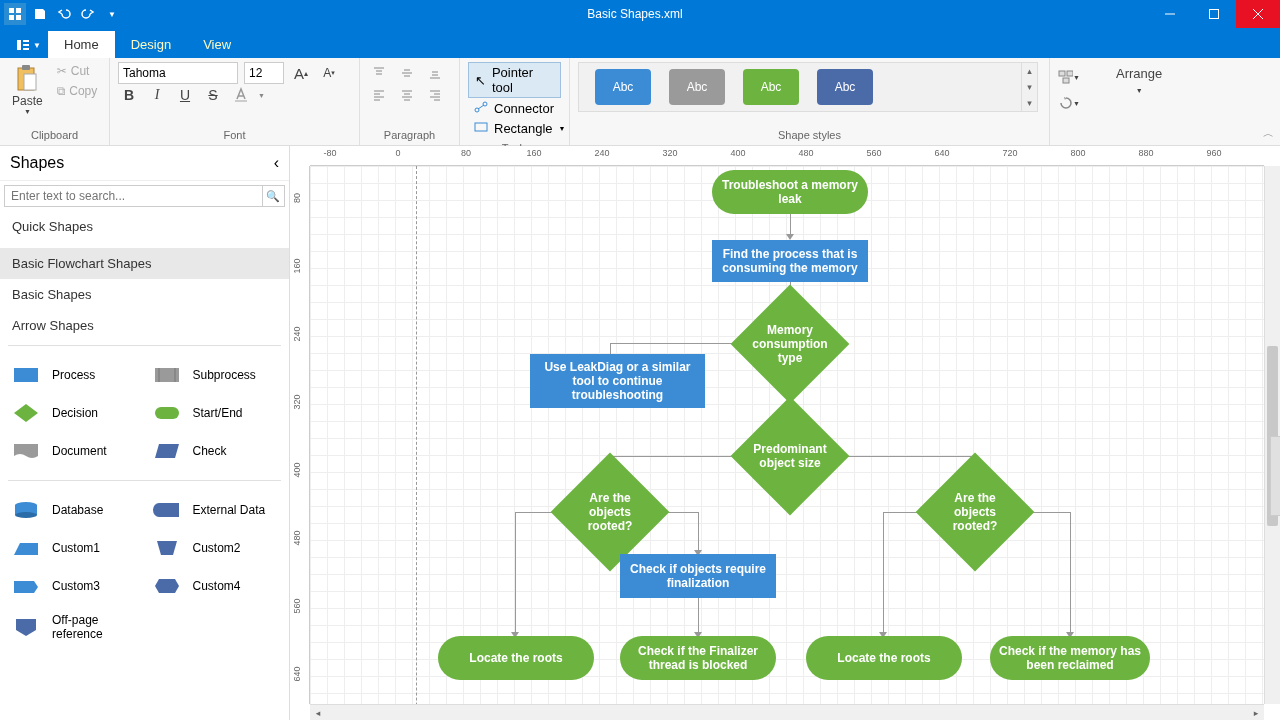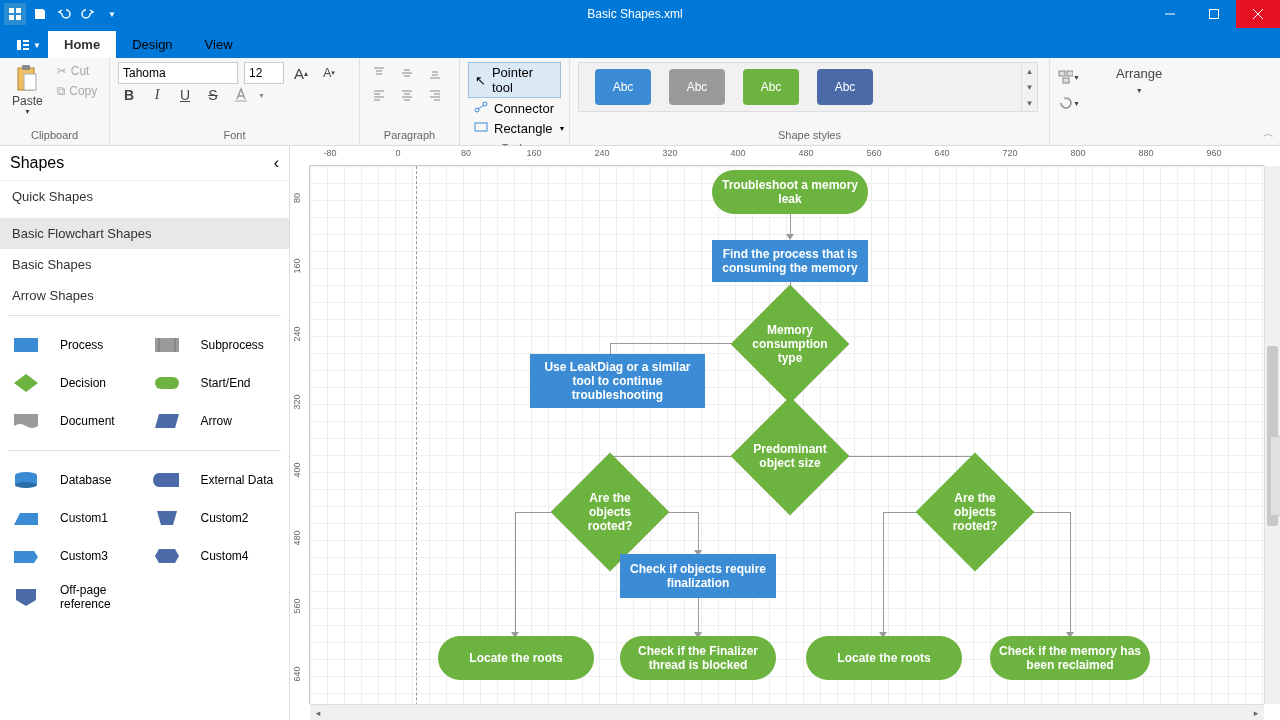--- a/index.html
+++ b/index.html
@@ -6,22 +6,22 @@
 body { width: 1280px; height: 720px; overflow: hidden; background: #fff; }
 .titlebar { height: 28px; background: #0078d7; display: flex; align-items: center; color: #fff; font-size: 12px; }
 .titlebar-left { display: flex; align-items: center; gap: 4px; padding-left: 4px; }
 .tb-icon { width: 20px; height: 20px; display: flex; align-items: center; justify-content: center; cursor: pointer; }
 .titlebar-center { flex: 1; text-align: center; }
 .titlebar-right { display: flex; }
 .win-btn { width: 44px; height: 28px; display: flex; align-items: center; justify-content: center; cursor: pointer; }
 .win-btn-close { background: #e81123; }
 .tabbar { height: 30px; background: #0078d7; display: flex; align-items: flex-end; padding-left: 8px; }
 .menu-btn { width: 40px; height: 26px; background: #0078d7; display: flex; align-items: center; justify-content: center; color: #fff; cursor: pointer; }
-.tab { padding: 6px 16px; color: #000000; font-size: 13px; cursor: pointer; }
-.tab.active { background: #fff; color: #333; font-weight: bold; }
+.tab { padding: 6px 16px; color: #fef9c3; font-size: 13px; cursor: pointer; }
+.tab.active { background: #fff; color: #333; }
 .ribbon { height: 88px; background: #f7f7f7; border-bottom: 1px solid #ddd; display: flex; position: relative; }
 .ribbon-group { border-right: 1px solid #e0e0e0; padding: 4px 8px; display: flex; flex-direction: column; justify-content: space-between; }
 .ribbon-group-label { text-align: center; font-size: 11px; color: #666; margin-top: auto; padding-top: 4px; }
 .ribbon-row { display: flex; align-items: center; gap: 6px; }
 .ribbon-btn { display: flex; align-items: center; gap: 4px; padding: 2px 4px; font-size: 12px; color: #444; cursor: pointer; }
 .ribbon-btn.disabled { color: #aaa; cursor: default; }
 .paste-btn { display: flex; flex-direction: column; align-items: center; font-size: 12px; color: #444; cursor: pointer; padding: 2px 4px; }
 .font-select { width: 120px; height: 22px; border: 1px solid #ccc; font-size: 12px; padding: 0 4px; background: #fff; }
 .size-select { width: 40px; height: 22px; border: 1px solid #ccc; font-size: 12px; padding: 0 4px; background: #fff; }
 .fmt-btn { width: 22px; height: 22px; display: flex; align-items: center; justify-content: center; font-size: 14px; cursor: pointer; color: #444; }
@@ -34,21 +34,21 @@
 .arrange-btn { padding: 4px 8px; font-size: 13px; color: #444; cursor: pointer; text-align: center; }
 .main { display: flex; height: calc(720px - 28px - 30px - 88px); }
 .sidebar { width: 290px; border-right: 1px solid #ddd; display: flex; flex-direction: column; background: #fff; }
 .sidebar-header { padding: 8px 10px; font-size: 16px; display: flex; justify-content: space-between; align-items: center; border-bottom: 1px solid #eee; }
 .search-row { padding: 4px; display: flex; }
 .search-input { flex: 1; border: 1px solid #ccc; height: 22px; font-size: 12px; padding: 0 6px; color: #888; }
 .search-btn { width: 22px; height: 22px; border: 1px solid #ccc; border-left: none; display: flex; align-items: center; justify-content: center; font-size: 11px; cursor: pointer; }
 .cat-item { padding: 8px 12px; font-size: 13px; color: #333; cursor: pointer; }
 .cat-item.selected { background: #e8e8e8; margin-top: 6px; }
 .shapes-grid { display: grid; grid-template-columns: 1fr 1fr; padding: 8px 4px; gap: 4px 0; }
-.shape-entry { display: flex; align-items: center; gap: 20px; padding: 6px 8px; font-size: 12px; cursor: pointer; }
+.shape-entry { display: flex; align-items: center; gap: 12px; padding: 6px 8px; font-size: 12px; cursor: pointer; }
 .shape-icon { width: 28px; height: 22px; flex-shrink: 0; }
 .divider { height: 1px; background: #e0e0e0; margin: 4px 8px; }
 .canvas-wrap { flex: 1; position: relative; overflow: hidden; background: #fff; }
 .ruler-h { position: absolute; top: 0; left: 20px; right: 16px; height: 20px; border-bottom: 1px solid #ccc; background: #fff; font-size: 9px; color: #666; }
 .ruler-h span { position: absolute; top: 2px; transform: translateX(-50%); }
 .ruler-v { position: absolute; top: 20px; left: 0; width: 20px; bottom: 16px; border-right: 1px solid #ccc; background: #fff; font-size: 9px; color: #666; }
 .ruler-v span { position: absolute; left: 2px; writing-mode: vertical-rl; transform: translateY(-50%) rotate(180deg); }
 .canvas { position: absolute; top: 20px; left: 20px; right: 16px; bottom: 16px; background-image: linear-gradient(#eee 1px, transparent 1px), linear-gradient(90deg, #eee 1px, transparent 1px); background-size: 17px 17px; overflow: hidden; }
 .page-border { position: absolute; left: 106px; top: -10px; width: 850px; height: 700px; border: 1px dashed #999; pointer-events: none; }
 .node { position: absolute; display: flex; align-items: center; justify-content: center; text-align: center; color: #fff; font-size: 12px; font-weight: 600; padding: 4px 8px; }
@@ -302,20 +302,24 @@
 
   <div class="collapse-ribbon">︿</div>
 </div>
 
 <div class="main">
   <div class="sidebar">
     <div class="sidebar-header">
       <span>Shapes</span>
       <span style="cursor:pointer;">‹</span>
     </div>
+    <div class="search-row">
+      <input class="search-input" placeholder="Enter text to search..." style="">
+      <div class="search-btn">🔍</div>
+    </div>
     <div class="cat-item">Quick Shapes</div>
     <div class="cat-item selected">Basic Flowchart Shapes</div>
     <div class="cat-item">Basic Shapes</div>
     <div class="cat-item">Arrow Shapes</div>
     <div class="divider"></div>
     <div class="shapes-grid" id="shapes-grid-1">
         <div class="shape-entry">
           <div class="shape-icon"><svg width="28" height="22">
               <rect x="2" y="4" width="24" height="14" fill="#3b8cd4"></rect>
             </svg></div>
@@ -344,21 +348,21 @@
         <div class="shape-entry">
           <div class="shape-icon"><svg width="28" height="22">
               <path d="M2 4 h24 v12 q-6 4-12 0 t-12 0 z" fill="#9a9a9a"></path>
             </svg></div>
           <span>Document</span>
         </div>
         <div class="shape-entry">
           <div class="shape-icon"><svg width="28" height="22">
               <polygon points="6,4 26,4 22,18 2,18" fill="#4a6aa8"></polygon>
             </svg></div>
-          <span>Arrow</span>
+          <span>Check</span>
         </div>
       </div>
     <div class="divider"></div>
     <div class="shapes-grid" id="shapes-grid-2" style="position:relative;">
         <div class="shape-entry">
           <div class="shape-icon"><svg width="28" height="22">
               <ellipse cx="14" cy="6" rx="11" ry="3" fill="#3b8cd4"></ellipse>
               <rect x="3" y="6" width="22" height="10" fill="#3b8cd4"></rect>
               <ellipse cx="14" cy="16" rx="11" ry="3" fill="#2a6ca8"></ellipse>
             </svg></div>

